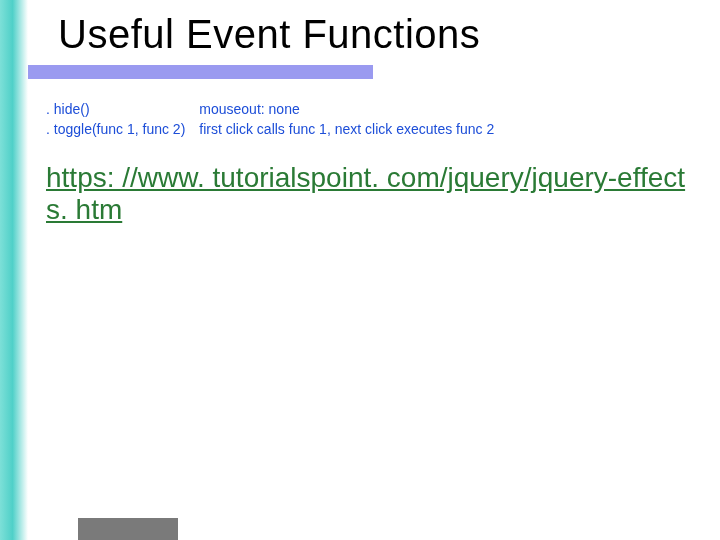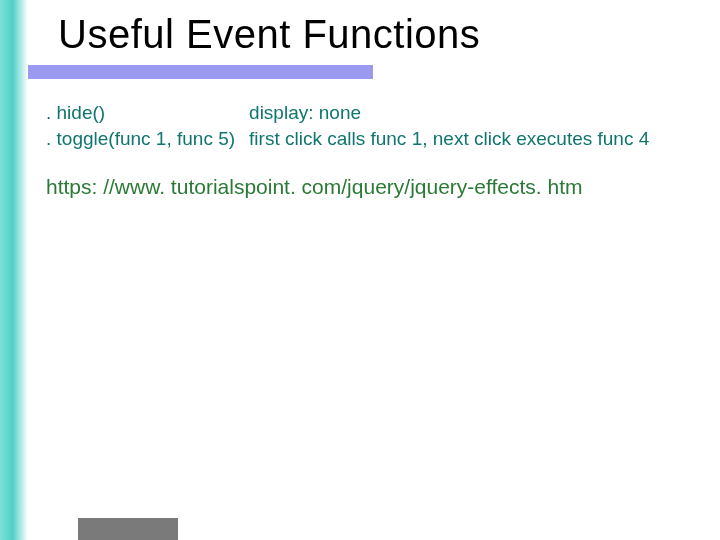--- a/index.html
+++ b/index.html
@@ -32,37 +32,38 @@
     height: 14px;
     background: #9a9af0;
     width: 345px;
     margin-left: 0;
   }
   .body-area {
     padding: 22px 30px 0 18px;
   }
   .func-table {
     border-collapse: collapse;
-    font-size: 19px;
-    color: #0f766e;
+    font-size: 14px;
+    color: #1d4ed8;
     line-height: 1.25;
   }
   .func-table td {
     vertical-align: top;
     padding: 0 0 2px 0;
   }
   .func-table td.fn {
     white-space: nowrap;
     padding-right: 14px;
   }
   .link {
     display: block;
     margin-top: 22px;
-    font-size: 21px;
+    font-size: 28px;
     color: #2a7a35;
+    text-decoration: underline;
     word-break: break-all;
     cursor: pointer;
   }
   .footer-block {
     position: absolute;
     left: 78px;
     bottom: 0;
     width: 100px;
     height: 22px;
     background: #7a7a7a;
@@ -75,25 +76,25 @@
 
 <div class="content">
   <h1 class="title">Useful Event Functions</h1>
   <div class="hr-band"></div>
 
   <div class="body-area">
     <table class="func-table">
       <tbody>
         <tr>
           <td class="fn">. hide()</td>
-          <td>display: none</td>
+          <td>mouseout: none</td>
         </tr>
         <tr>
-          <td class="fn">. toggle(func 1, func 5)</td>
-          <td>first click calls func 1, next click executes func 4</td>
+          <td class="fn">. toggle(func 1, func 2)</td>
+          <td>first click calls func 1, next click executes func 2</td>
         </tr>
       </tbody>
     </table>
 
     <a class="link">https: //www. tutorialspoint. com/jquery/jquery-effects. htm</a>
   </div>
 </div>
 
 <div class="footer-block"></div>
 

